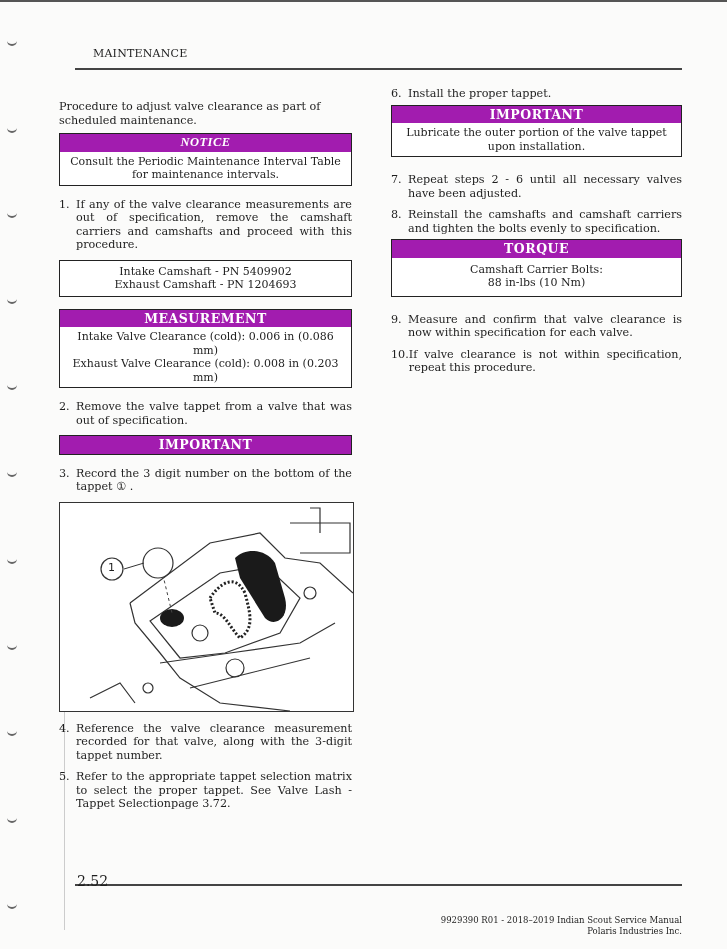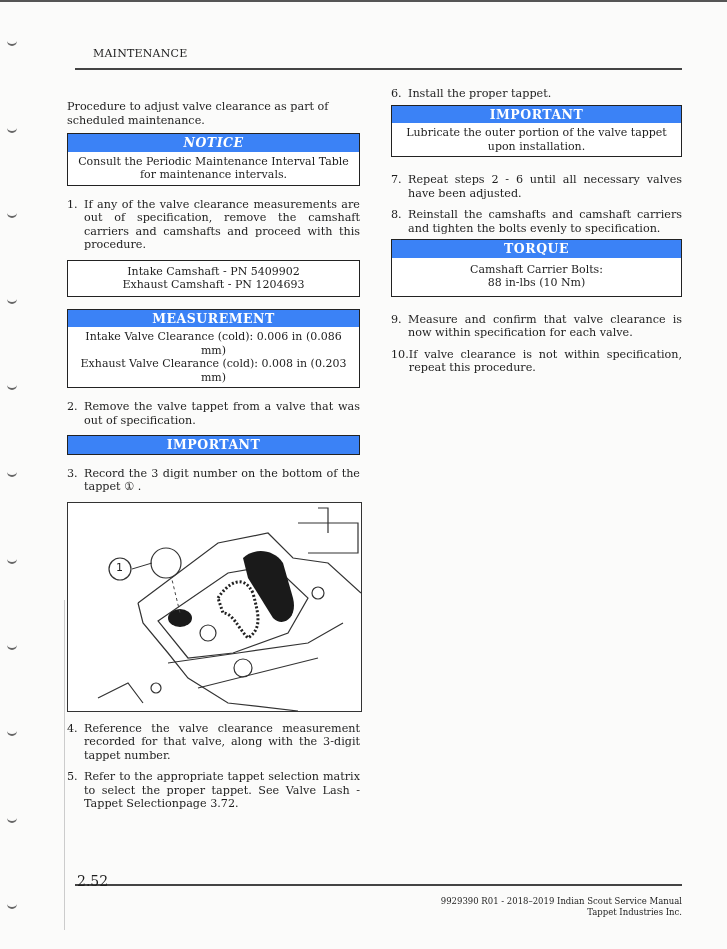--- a/index.html
+++ b/index.html
@@ -6,36 +6,36 @@
   body {
     width: 727px; height: 949px; position: relative; overflow: hidden;
     background: #fbfbfa; color: #1e1e1e;
     font-family: "DejaVu Serif", "Liberation Serif", serif;
   }
   .top-rule { position: absolute; left: 0; top: 0; width: 727px; height: 2px; background: #555; }
   .binder { position: absolute; left: 7px; width: 10px; height: 6px; border-bottom: 2px solid #666; border-radius: 0 0 10px 10px; }
   .header-title { position: absolute; left: 77px; top: 47px; font-size: 11px; letter-spacing: 0.2px; margin-left: 16px; }
   .header-rule { position: absolute; left: 75px; top: 68px; width: 607px; height: 2px; background: #444; }
   .col { position: absolute; font-size: 11.2px; line-height: 13.5px; }
-  .col-left { left: 67px; top: 100px; width: 293px; }
+  .col-left { left: 59px; top: 100px; width: 293px; }
   .col-right { left: 391px; top: 87px; width: 291px; }
   p.intro { margin: 0 0 6px 0; }
   .box { border: 1.5px solid #222; margin: 0 0 12px 0; background: #fff; }
-  .box .hdr { background: #3b82f6; color: #fff; text-align: center; font-weight: bold; font-size: 12.5px; padding: 2px 11px; letter-spacing: 0.5px; }
-  .box .hdr.italic { font-style: italic; }
+  .box .hdr { background: #a21caf; color: #fff; text-align: center; font-weight: bold; font-size: 12.5px; padding: 2px 11px; letter-spacing: 0.5px; }
+  .box .hdr.italic { font-style: italic; font-family: Liberation Serif, serif; }
   .box .body { text-align: center; padding: 3px 4px; font-size: 11px; line-height: 13.5px; }
   .box.plain .body { padding: 4px 4px; }
   .step { display: flex; margin: 0 0 8px 0; text-align: justify; }
   .step .num { flex: 0 0 17px; }
   .step .txt { flex: 1; }
   .figure { border: 1.5px solid #333; width: 293px; height: 208px; margin: 4px 0 10px 0; background: #fff; position: relative; overflow: hidden; }
   .bold { font-weight: normal; }
   .footer-rule { position: absolute; left: 75px; top: 884px; width: 607px; height: 2px; background: #444; }
   .page-num { position: absolute; left: 77px; top: 873px; font-size: 14px; }
-  .footer-info { position: absolute; right: 45px; top: 896px; text-align: right; font-size: 8.5px; line-height: 11px; }
+  .footer-info { position: absolute; right: 45px; top: 915px; text-align: right; font-size: 8.5px; line-height: 11px; }
   .left-margin-line { position: absolute; left: 64px; top: 600px; width: 1px; height: 330px; background: #ccc; }
 </style>
 </head>
 <body>
 
 <div class="top-rule"></div>
 <div>
   <div class="binder" style="top:38px"></div>
   <div class="binder" style="top:125px"></div>
   <div class="binder" style="top:210px"></div>
@@ -170,14 +170,14 @@
   <div class="step">
     <span class="num">10.</span>
     <span class="txt">If valve clearance is not within specification, repeat this procedure.</span>
   </div>
 </div>
 
 <div class="footer-rule"></div>
 <div class="page-num">2.52</div>
 <div class="footer-info">
   <div>9929390 R01 - 2018–2019 Indian Scout Service Manual</div>
-  <div>Tappet Industries Inc.</div>
+  <div>Polaris Industries Inc.</div>
 </div>
 
 </body></html>

